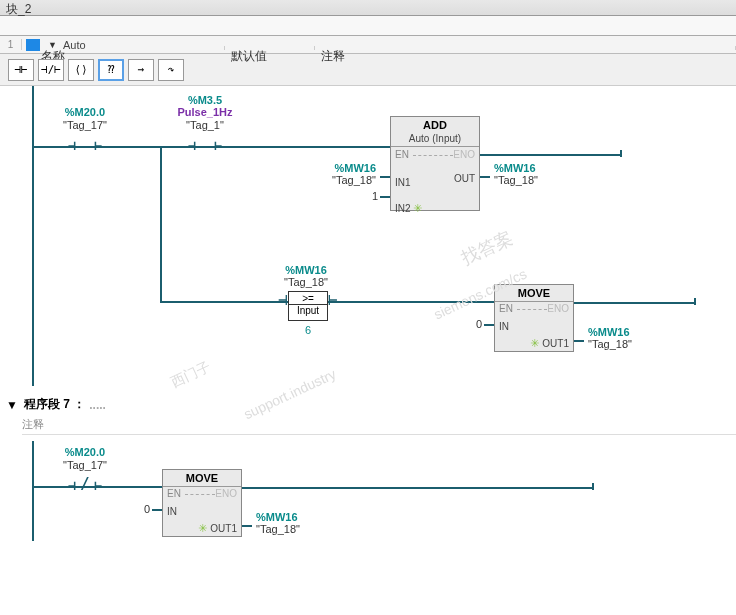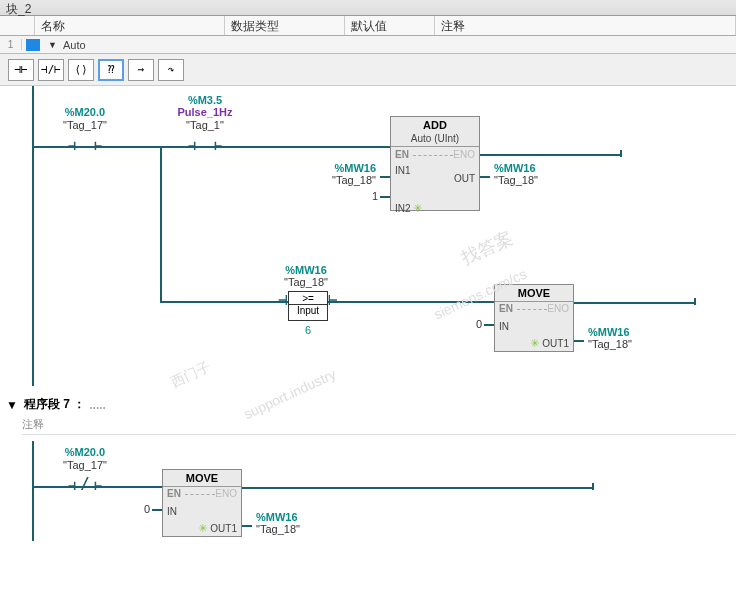--- a/index.html
+++ b/index.html
@@ -1,19 +1,19 @@
 <!DOCTYPE html>
 <html><head>
 <meta charset="utf-8">
 <style>
 * { box-sizing: border-box; margin: 0; padding: 0; }
 body { font-family: Arial, "Microsoft YaHei", sans-serif; font-size: 11px; background: #fff; width: 736px; height: 615px; overflow: hidden; position: relative; }
 .titlebar { background: linear-gradient(#e8e8e8,#ddd); border-bottom: 1px solid #999; height: 16px; padding: 1px 6px; font-size: 12px; color: #333; }
 .table-header { display: flex; background: #f8f8f8; border-bottom: 1px solid #aaa; height: 20px; font-size: 12px; }
-.table-header .cell { border-right: 1px solid #ccc; padding: 2px 6px; color: #333; }
+.table-header .cell { border-right: 1px solid #ccc; padding: 2px 6px; color: #333; margin-top: 30px; }
 .subrow { display: flex; align-items: center; height: 18px; background: #f4f4f4; border-bottom: 1px solid #bbb; }
 .rowidx { width: 22px; text-align: center; border-right: 1px solid #ccc; color: #888; font-size: 10px; }
 .blue-icon { width: 14px; height: 12px; background: #1e88e5; margin: 0 4px; }
 .arrow { font-size: 9px; padding: 0 4px; color: #333; }
 .inputlbl { font-size: 11px; color: #444; padding-left: 2px; }
 .toolbar { display: flex; align-items: center; gap: 4px; padding: 6px 8px; background: #f0f0f0; border-bottom: 1px solid #ccc; height: 32px; }
 .tbtn { width: 26px; height: 22px; border: 1px solid #999; background: #fff; display: flex; align-items: center; justify-content: center; font-family: monospace; font-size: 11px; cursor: pointer; }
 .tbtn.sel { border: 2px solid #5aa0e6; }
 .canvas { position: relative; height: 540px; overflow: auto; }
 .network { position: relative; margin-left: 10px; }
@@ -22,21 +22,21 @@
 .vline { position: absolute; width: 2px; background: #1b5e6e; }
 .contact { position: absolute; width: 50px; height: 22px; }
 .contact .cs { position: absolute; top: 4px; font-family: monospace; font-size: 13px; color: #1b5e6e; font-weight: bold; }
 .contact .addr { position: absolute; top: -28px; width: 100px; left: -25px; text-align: center; color: #0a8b8b; font-weight: bold; font-size: 11px; }
 .contact .tag { position: absolute; top: -15px; width: 100px; left: -25px; text-align: center; color: #333; font-size: 11px; }
 .contact .symaddr { color: #7b2fa8; }
 .block { position: absolute; background: #eaeaea; border: 1px solid #888; }
 .block .hdr { text-align: center; font-weight: bold; font-size: 11px; padding: 2px 6px; }
 .block .sub { text-align: center; font-size: 10px; color: #444; border-bottom: 1px solid #999; padding: 0 4px 2px; }
 .pin { position: absolute; font-size: 10px; color: #444; }
-.pin.en { color: #888; font-weight: bold; }
+.pin.en { color: #888; }
 .pin.eno { color: #bbb; }
 .pinlabel { position: absolute; font-size: 11px; text-align: right; }
 .pinlabel .addr { color: #0a8b8b; font-weight: bold; }
 .pinlabel .tag { color: #333; }
 .pinlabel.r { text-align: left; }
 .const { color: #333; font-size: 11px; }
 .pin-line { position: absolute; height: 2px; background: #1b5e6e; }
 .pin-stub { position: absolute; height: 7px; width: 2px; background: #1b5e6e; }
 .spark { color: #8bc34a; font-size: 11px; }
 .compbox { position: absolute; background: #fff; border: 1px solid #333; width: 40px; text-align: center; font-size: 10px; }
@@ -48,21 +48,20 @@
 .dashln { position: absolute; height: 0; border-top: 1px dashed #aaa; }
 </style>
 </head>
 <body>
 
 <div class="titlebar">块_2</div>
 
 <div class="table-header">
   <div class="cell" style="width:35px"></div>
   <div class="cell" style="width:190px">名称</div>
-  <div class="cell" style="width:120px">数据类型</div>
   <div class="cell" style="width:90px">默认值</div>
   <div class="cell" style="flex:1">注释</div>
 </div>
 <div class="subrow">
   <div class="rowidx">1</div>
   <div class="blue-icon"></div>
   <div class="arrow">▼</div>
   <div class="inputlbl">Auto</div>
 </div>
 
@@ -94,25 +93,25 @@
         <span class="cs" style="right:8px">⊢</span>
       <div class="addr" style="top:-40px">%M3.5</div>
       <div class="addr symaddr" style="top:-28px">Pulse_1Hz</div>
       <div class="tag">"Tag_1"</div>
     </div>
 
     <div class="vline" style="left:150px;top:60px;height:155px"></div>
 
     <div class="block" style="left:380px;top:30px;width:90px;height:95px">
       <div class="hdr">ADD</div>
-      <div class="sub">Auto (UInt)</div>
+      <div class="sub">Auto (Input)</div>
       <div class="pin en" style="left:4px;top:32px">EN</div>
       <div class="dashln" style="left:22px;top:38px;width:40px"></div>
       <div class="pin eno" style="right:4px;top:32px">ENO</div>
-      <div class="pin" style="left:4px;top:48px">IN1</div>
+      <div class="pin" style="left:4px;top:60px">IN1</div>
       <div class="pin" style="left:4px;top:85px"><span>IN2</span> <span class="spark">✳</span></div>
       <div class="pin" style="right:4px;top:56px">OUT</div>
     </div>
 
     <div class="nline" style="left:470px;top:68px;width:140px"></div>
     <div class="pin-stub" style="left:610px;top:64px"></div>
 
     <div class="pin-line" style="left:370px;top:90px;width:10px"></div>
     <div class="pinlabel" style="left:290px;top:76px;width:76px">
       <div class="addr">%MW16</div>

